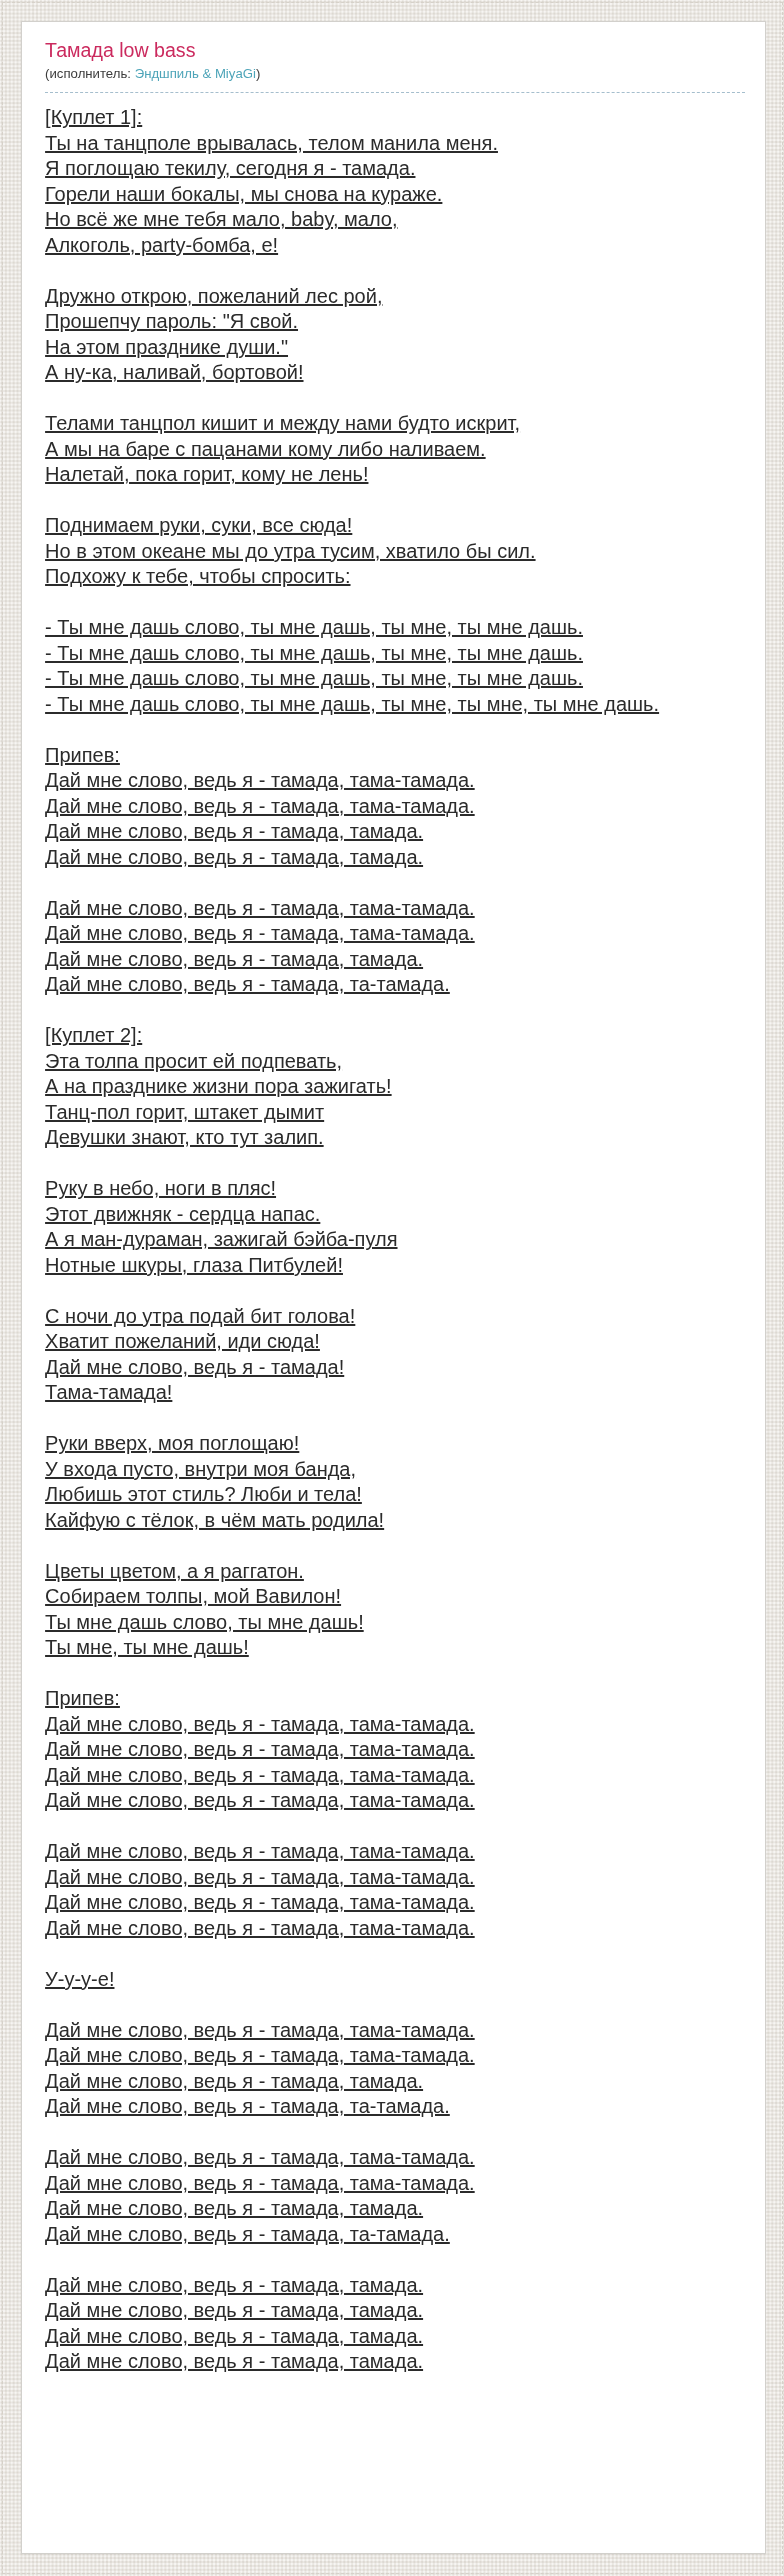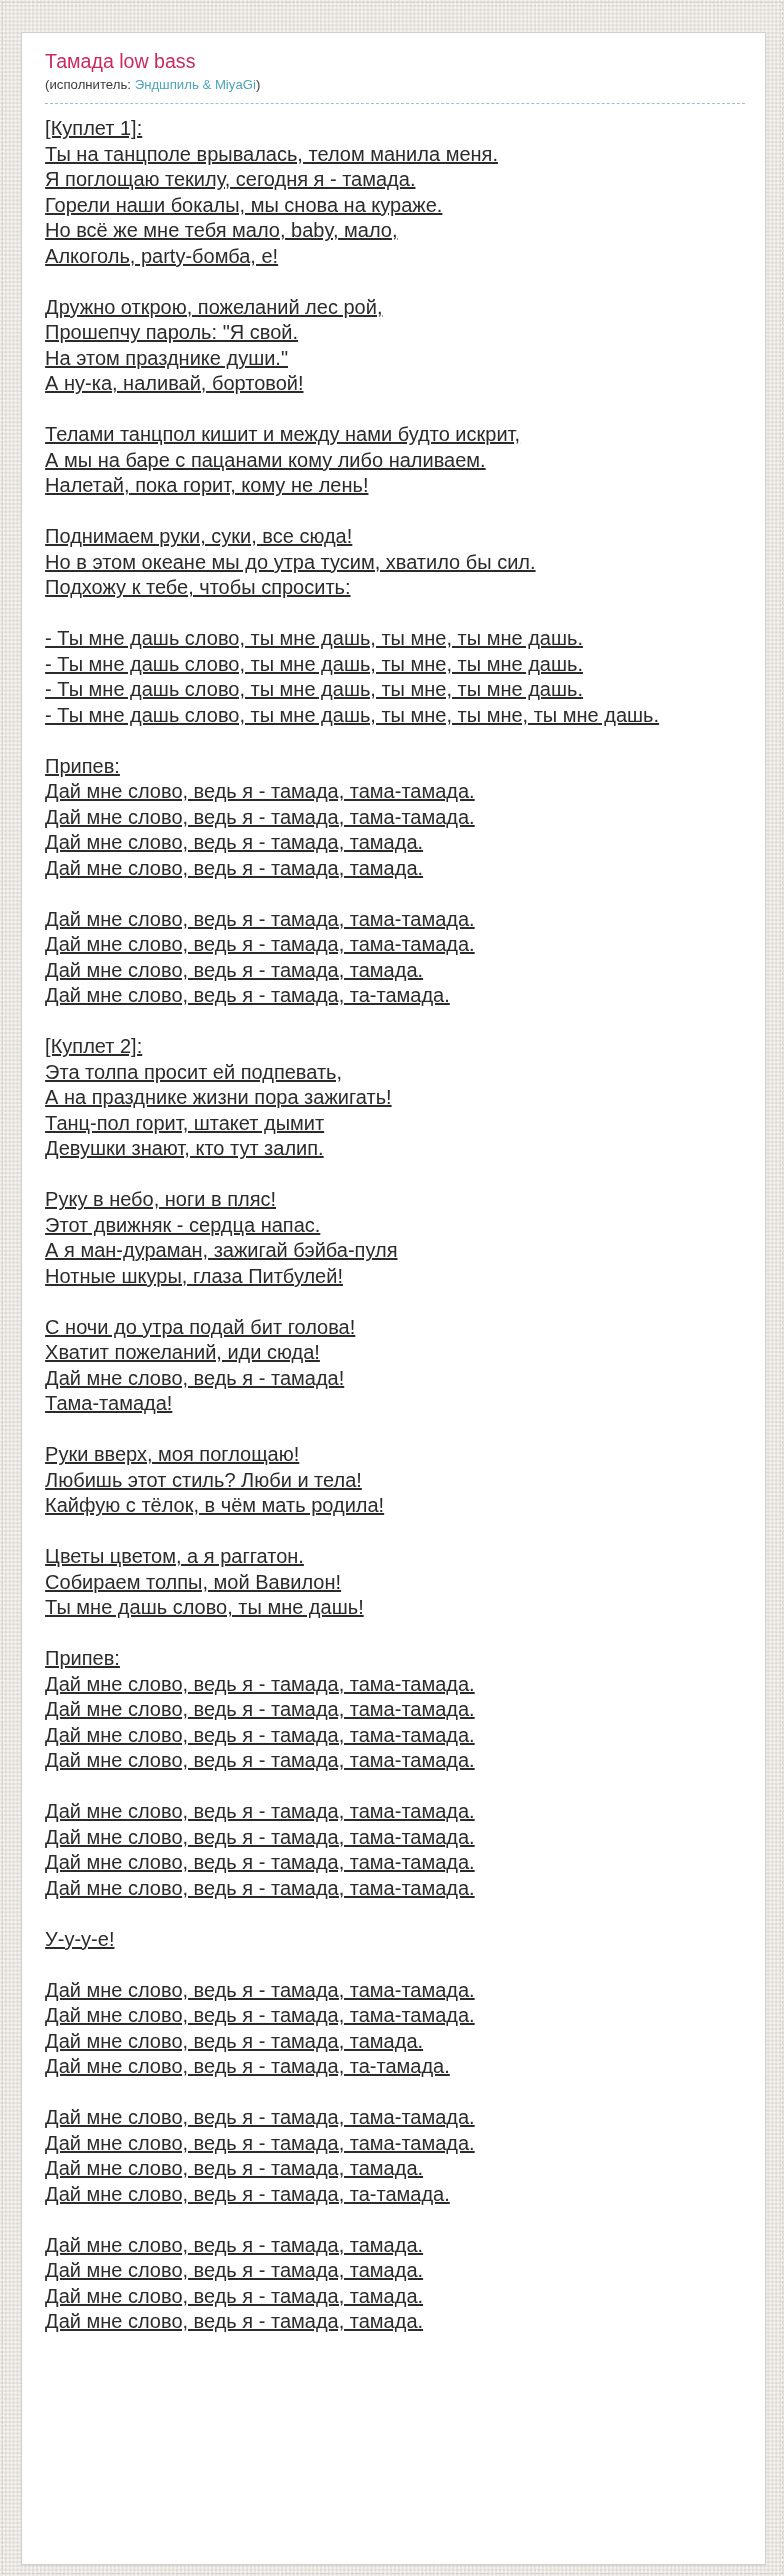--- a/index.html
+++ b/index.html
@@ -28,21 +28,21 @@
   }
   .page-frame {
     position: absolute;
     inset: 2px;
     border: 1px dashed #d6d1c9;
     pointer-events: none;
   }
   .card {
     position: absolute;
     left: 20.6px;
-    top: 32px;
+    top: 21px;
     width: 745px;
     min-height: 2533px;
     background: var(--card-bg);
     border: 1px solid #d2d0cc;
     box-shadow: 0 1px 2.9px rgba(0,0,0,0.05);
     padding: 15.7px 19.6px 27.5px 23.5px;
   }
   .song-title {
     font-size: 19.6px;
     font-weight: normal;
@@ -143,27 +143,29 @@
           <div class="line">Нотные шкуры, глаза Питбулей!</div>
         </div>
         <div class="stanza">
           <div class="line">С ночи до утра подай бит голова!</div>
           <div class="line">Хватит пожеланий, иди сюда!</div>
           <div class="line">Дай мне слово, ведь я - тамада!</div>
           <div class="line">Тама-тамада!</div>
         </div>
         <div class="stanza">
           <div class="line">Руки вверх, моя поглощаю!</div>
+          <div class="line">У входа пусто, внутри моя банда,</div>
           <div class="line">Любишь этот стиль? Люби и тела!</div>
           <div class="line">Кайфую с тёлок, в чём мать родила!</div>
         </div>
         <div class="stanza">
           <div class="line">Цветы цветом, а я раггатон.</div>
           <div class="line">Собираем толпы, мой Вавилон!</div>
           <div class="line">Ты мне дашь слово, ты мне дашь!</div>
+          <div class="line">Ты мне, ты мне дашь!</div>
         </div>
         <div class="stanza">
           <div class="line">Припев:</div>
           <div class="line">Дай мне слово, ведь я - тамада, тама-тамада.</div>
           <div class="line">Дай мне слово, ведь я - тамада, тама-тамада.</div>
           <div class="line">Дай мне слово, ведь я - тамада, тама-тамада.</div>
           <div class="line">Дай мне слово, ведь я - тамада, тама-тамада.</div>
         </div>
         <div class="stanza">
           <div class="line">Дай мне слово, ведь я - тамада, тама-тамада.</div>

